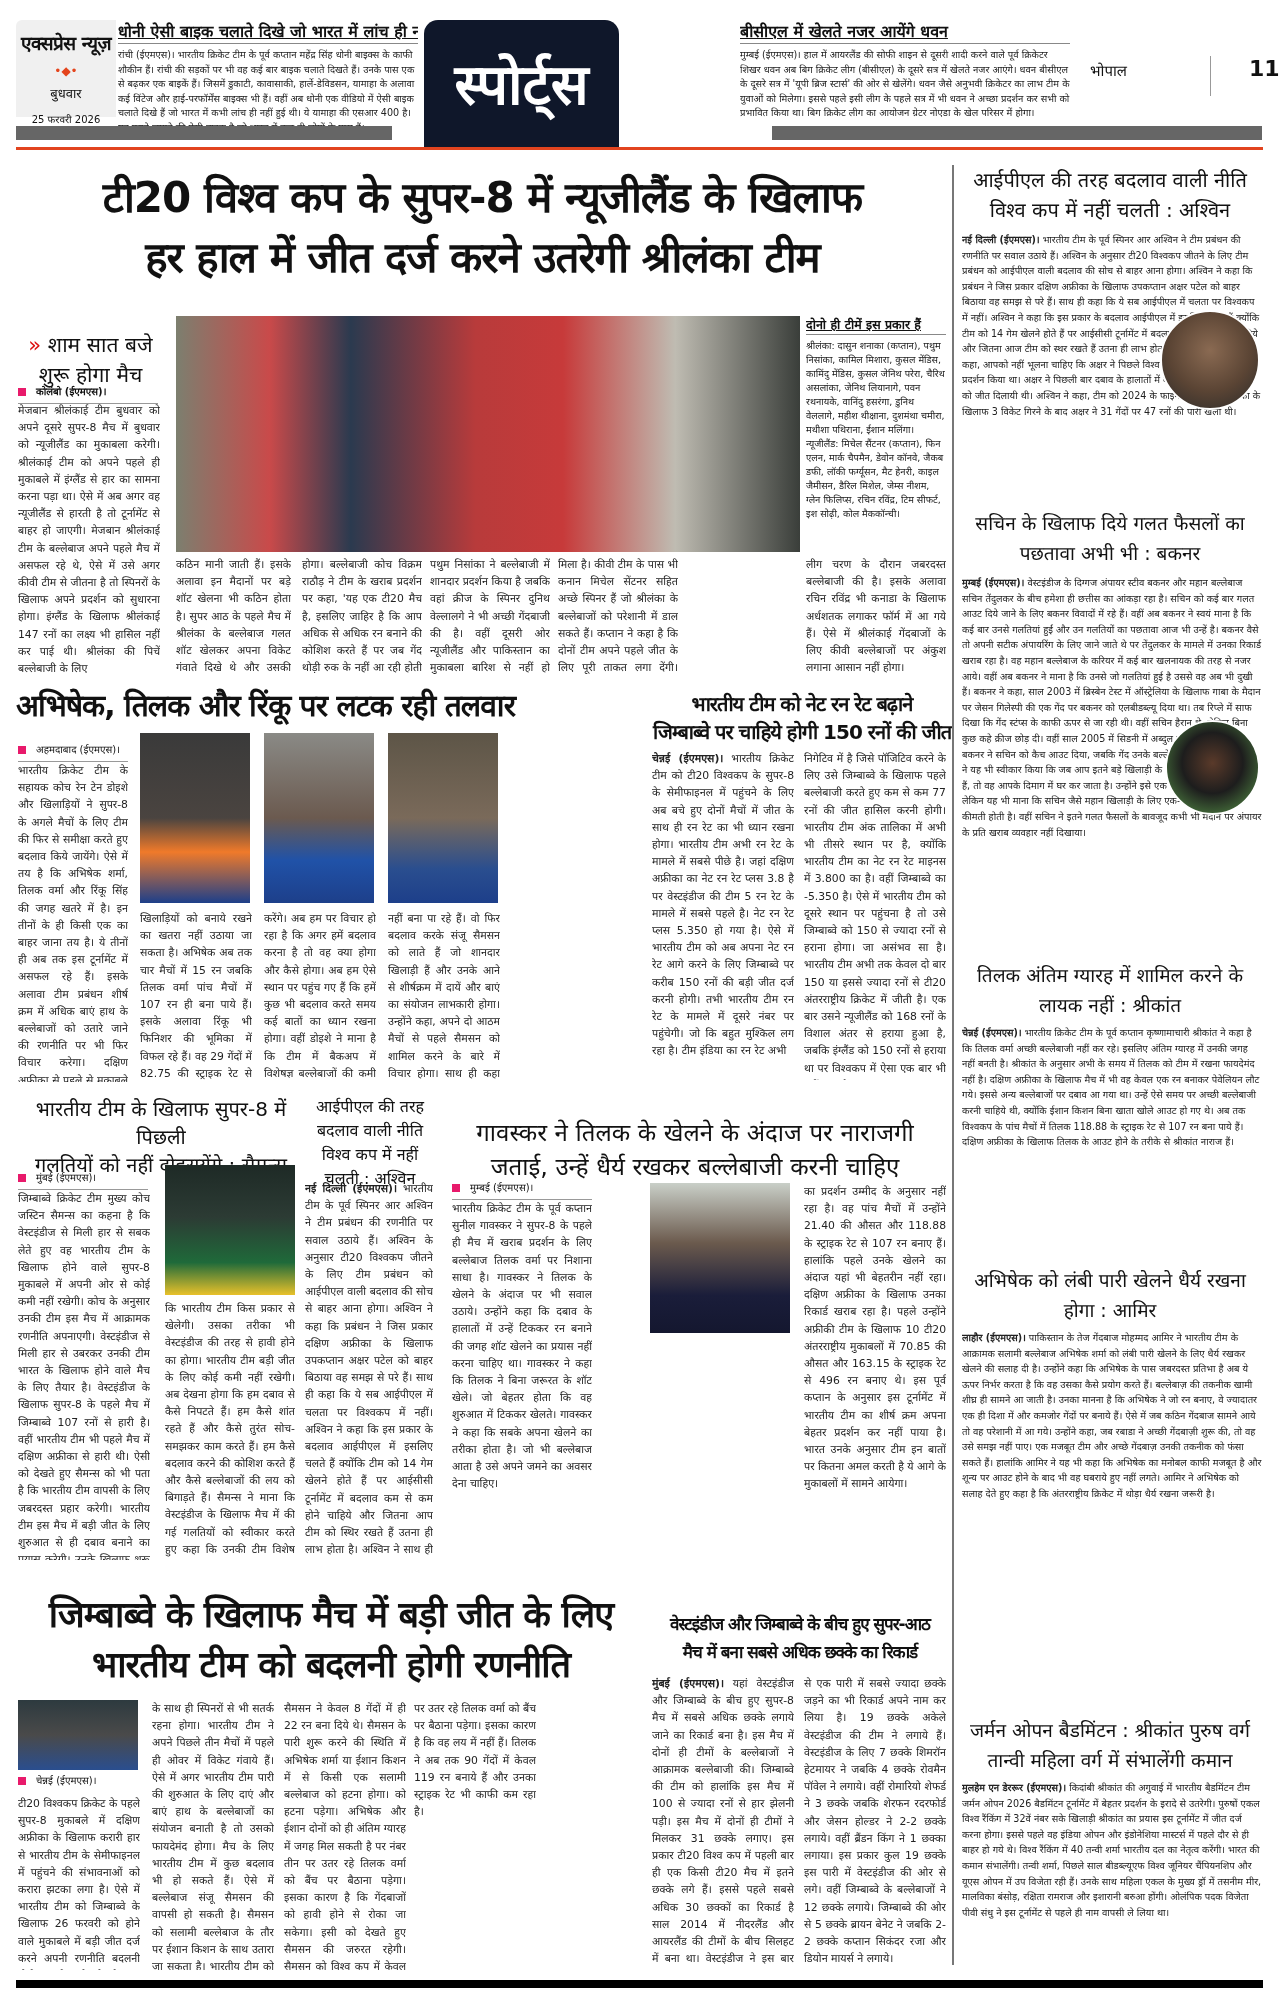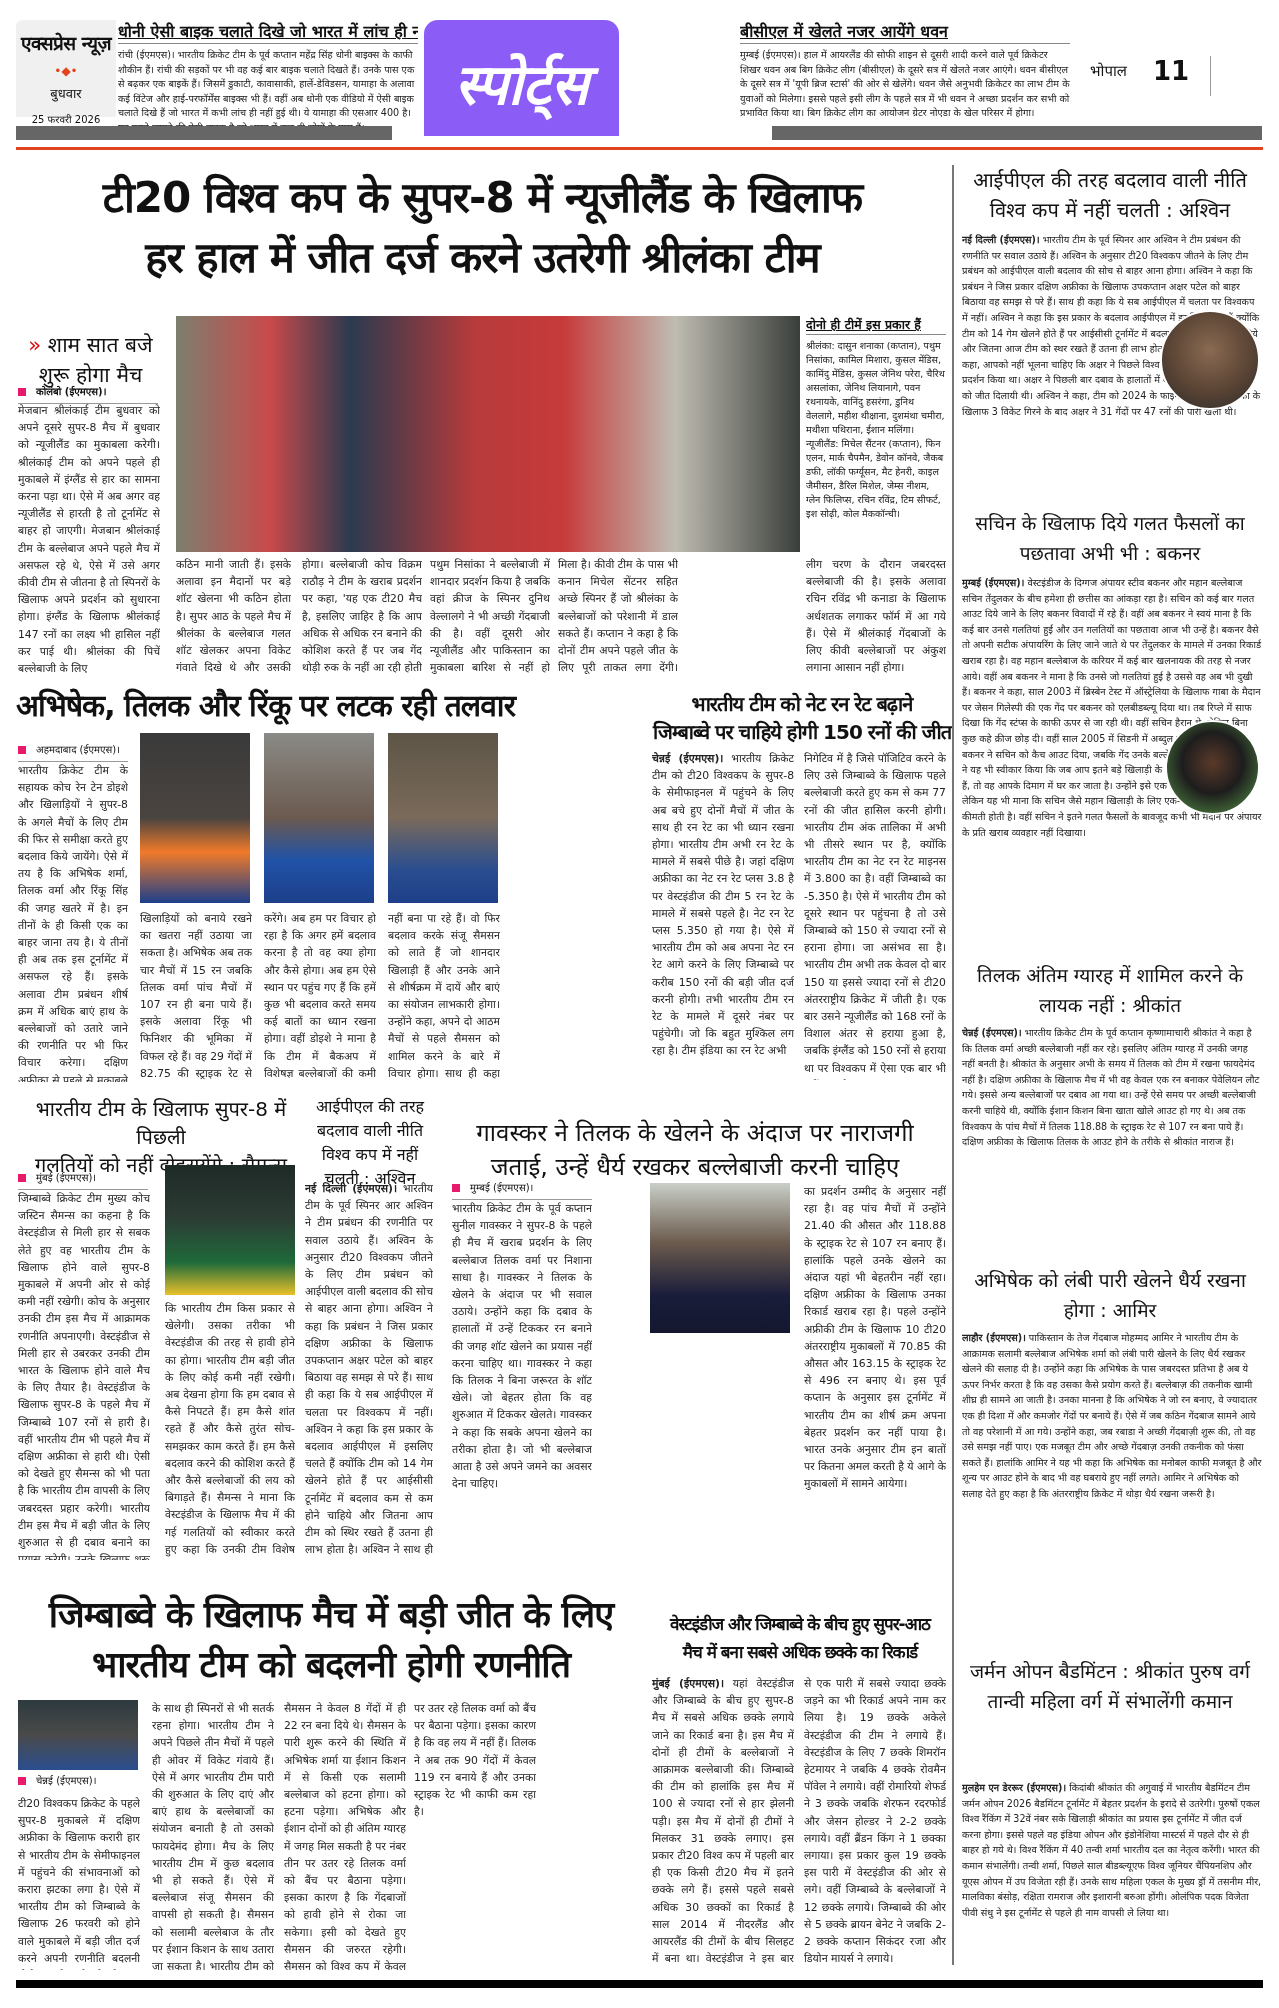--- a/index.html
+++ b/index.html
@@ -7,23 +7,23 @@
   .abs { position: absolute; }
   .hdr-box { left: 16px; top: 20px; width: 100px; height: 97px; background: #f0f0f0; border-radius: 6px 0 0 0; text-align: center; padding-top: 10px; }
   .brand { font-weight: bold; font-size: 19px; letter-spacing: -0.5px; }
   .diamonds { color: #e4441c; font-size: 12px; margin: 8px 0 6px; }
   .day { font-size: 13px; }
   .date { font-size: 10px; margin-top: 10px; }
   .brief-title { font-weight: bold; font-size: 16px; text-decoration: underline; border-bottom: 1px solid #888; padding-bottom: 1px; white-space: nowrap; overflow: hidden; }
   .brief-body { font-size: 9.6px; line-height: 14.5px; margin-top: 4px; color: #222; }
   .graybar { background: #666; height: 14px; }
   .redline { left: 16px; top: 147px; width: 1247px; height: 3px; background: #e2441f; }
-  .section-tab { left: 424px; top: 20px; width: 195px; height: 116px; background: #8b5cf6; border-radius: 14px 14px 0 0; color: #fff; font-size: 56px; font-weight: bold; text-align: center; line-height: 130px; font-style: italic; }
+  .section-tab { left: 424px; top: 20px; width: 195px; height: 130px; background: #0f172a; border-radius: 14px 14px 0 0; color: #fff; font-size: 56px; font-weight: bold; text-align: center; line-height: 130px; }
   .city { left: 1090px; top: 60px; font-size: 15px; }
-  .pgno { left: 1153px; top: 56px; font-size: 26px; font-weight: bold; }
+  .pgno { left: 1249px; top: 56px; font-size: 22px; font-weight: bold; }
   .pgsep { left: 1210px; top: 56px; width: 1px; height: 40px; background: #999; }
   .headline { font-weight: bold; text-align: center; letter-spacing: -1px; line-height: 1.2; }
   .h-main { left: 20px; top: 168px; width: 925px; font-size: 42px; line-height: 60px; }
   .body-text { font-size: 10.8px; line-height: 17.2px; text-align: justify; color: #222; }
   .dateline { font-size: 10px; font-weight: bold; }
   .pinkdot { display: inline-block; width: 8px; height: 8px; background: #e81a6b; margin-right: 10px; vertical-align: middle; }
   .rule { border-bottom: 1px solid #999; }
   .vrule { background: #777; width: 2px; }
   .photo { background: #6f7a72; overflow: hidden; }
   .subhead { color: #111; font-size: 21px; font-weight: normal; text-align: center; line-height: 30px; }
@@ -153,14 +153,14 @@
 <div class="abs side-h" style="left:960px;top:508px;width:300px;font-size:19px;">सचिन के खिलाफ दिये गलत फैसलों का पछतावा अभी भी : बकनर</div>
 <div class="abs side-text" style="left:962px;top:575px;width:300px;height:380px;overflow:hidden;"><b>मुम्बई (ईएमएस)।</b> <span>वेस्टइंडीज के दिग्गज अंपायर स्टीव बकनर और महान बल्लेबाज सचिन तेंदुलकर के बीच हमेशा ही छत्तीस का आंकड़ा रहा है। सचिन को कई बार गलत आउट दिये जाने के लिए बकनर विवादों में रहे हैं। वहीं अब बकनर ने स्वयं माना है कि कई बार उनसे गलतियां हुईं और उन गलतियों का पछतावा आज भी उन्हें है। बकनर वैसे तो अपनी सटीक अंपायरिंग के लिए जाने जाते थे पर तेंदुलकर के मामले में उनका रिकार्ड खराब रहा है। वह महान बल्लेबाज के करियर में कई बार खलनायक की तरह से नजर आये। वहीं अब बकनर ने माना है कि उनसे जो गलतियां हुई है उससे वह अब भी दुखी हैं। बकनर ने कहा, साल 2003 में ब्रिस्बेन टेस्ट में ऑस्ट्रेलिया के खिलाफ गाबा के मैदान पर जेसन गिलेस्पी की एक गेंद पर बकनर को एलबीडब्ल्यू दिया था। तब रिप्ले में साफ दिखा कि गेंद स्टंप्स के काफी ऊपर से जा रही थी। वहीं सचिन हैरान थे, लेकिन बिना कुछ कहे क्रीज छोड़ दी। वहीं साल 2005 में सिडनी में अब्दुल रज्जाक की गेंद पर बकनर ने सचिन को कैच आउट दिया, जबकि गेंद उनके बल्ले से काफी दूर थी। बकनर ने यह भी स्वीकार किया कि जब आप इतने बड़े खिलाड़ी के खिलाफ गलत फैसला देते हैं, तो वह आपके दिमाग में घर कर जाता है। उन्होंने इसे एक 'मानवीय भूल' बताया, लेकिन यह भी माना कि सचिन जैसे महान खिलाड़ी के लिए एक-एक पारी कितनी कीमती होती है। वहीं सचिन ने इतने गलत फैसलों के बावजूद कभी भी मैदान पर अंपायर के प्रति खराब व्यवहार नहीं दिखाया।</span></div>
 <div class="abs photo circle" style="left:1165px;top:720px;width:95px;height:95px;background:radial-gradient(circle at 50% 45%,#5a3a2a 0%,#1d1d1d 45%,#5a9a4a 100%);border:2px solid #fff;"></div>
 
 <div class="abs side-h" style="left:960px;top:960px;width:300px;font-size:19px;">तिलक अंतिम ग्यारह में शामिल करने के लायक नहीं : श्रीकांत</div>
 <div class="abs side-text" style="left:962px;top:1025px;width:300px;height:250px;overflow:hidden;"><b>चेन्नई (ईएमएस)।</b> <span>भारतीय क्रिकेट टीम के पूर्व कप्तान कृष्णामाचारी श्रीकांत ने कहा है कि तिलक वर्मा अच्छी बल्लेबाजी नहीं कर रहे। इसलिए अंतिम ग्यारह में उनकी जगह नहीं बनती है। श्रीकांत के अनुसार अभी के समय में तिलक को टीम में रखना फायदेमंद नहीं है। दक्षिण अफ्रीका के खिलाफ मैच में भी वह केवल एक रन बनाकर पेवेलियन लौट गये। इससे अन्य बल्लेबाजों पर दबाव आ गया था। उन्हें ऐसे समय पर अच्छी बल्लेबाजी करनी चाहिये थी, क्योंकि ईशान किशन बिना खाता खोले आउट हो गए थे। अब तक विश्वकप के पांच मैचों में तिलक 118.88 के स्ट्राइक रेट से 107 रन बना पाये हैं। दक्षिण अफ्रीका के खिलाफ तिलक के आउट होने के तरीके से श्रीकांत नाराज हैं।</span></div>
 
 <div class="abs side-h" style="left:960px;top:1265px;width:300px;font-size:19px;">अभिषेक को लंबी पारी खेलने धैर्य रखना होगा : आमिर</div>
 <div class="abs side-text" style="left:962px;top:1330px;width:300px;height:380px;overflow:hidden;"><b>लाहौर (ईएमएस)।</b> <span>पाकिस्तान के तेज गेंदबाज मोहम्मद आमिर ने भारतीय टीम के आक्रामक सलामी बल्लेबाज अभिषेक शर्मा को लंबी पारी खेलने के लिए धैर्य रखकर खेलने की सलाह दी है। उन्होंने कहा कि अभिषेक के पास जबरदस्त प्रतिभा है अब ये ऊपर निर्भर करता है कि वह उसका कैसे प्रयोग करते हैं। बल्लेबाज़ की तकनीक खामी शीघ्र ही सामने आ जाती है। उनका मानना है कि अभिषेक ने जो रन बनाए, वे ज्यादातर एक ही दिशा में और कमजोर गेंदों पर बनाये हैं। ऐसे में जब कठिन गेंदबाज सामने आये तो वह परेशानी में आ गये। उन्होंने कहा, जब रबाडा ने अच्छी गेंदबाज़ी शुरू की, तो वह उसे समझ नहीं पाए। एक मजबूत टीम और अच्छे गेंदबाज़ उनकी तकनीक को फंसा सकते हैं। हालांकि आमिर ने यह भी कहा कि अभिषेक का मनोबल काफी मजबूत है और शून्य पर आउट होने के बाद भी वह घबराये हुए नहीं लगते। आमिर ने अभिषेक को सलाह देते हुए कहा है कि अंतरराष्ट्रीय क्रिकेट में थोड़ा धैर्य रखना जरूरी है।</span></div>
 
-<div class="abs side-h" style="left:960px;top:1656px;width:300px;font-size:19px;">जर्मन ओपन बैडमिंटन : श्रीकांत पुरुष वर्ग तान्वी महिला वर्ग में संभालेंगी कमान</div>
+<div class="abs side-h" style="left:960px;top:1715px;width:300px;font-size:19px;">जर्मन ओपन बैडमिंटन : श्रीकांत पुरुष वर्ग तान्वी महिला वर्ग में संभालेंगी कमान</div>
 <div class="abs side-text" style="left:962px;top:1780px;width:300px;height:190px;overflow:hidden;"><b>मुलहेम एन डेररूर (ईएमएस)।</b> <span>किदांबी श्रीकांत की अगुवाई में भारतीय बैडमिंटन टीम जर्मन ओपन 2026 बैडमिंटन टूर्नामेंट में बेहतर प्रदर्शन के इरादे से उतरेगी। पुरुषों एकल विश्व रैंकिंग में 32वें नंबर सके खिलाड़ी श्रीकांत का प्रयास इस टूर्नामेंट में जीत दर्ज करना होगा। इससे पहले वह इंडिया ओपन और इंडोनेशिया मास्टर्स में पहले दौर से ही बाहर हो गये थे। विश्व रैंकिंग में 40 तन्वी शर्मा भारतीय दल का नेतृत्व करेंगी। भारत की कमान संभालेंगी। तन्वी शर्मा, पिछले साल बीडब्ल्यूएफ विश्व जूनियर चैंपियनशिप और यूएस ओपन में उप विजेता रही हैं। उनके साथ महिला एकल के मुख्य ड्रॉ में तसनीम मीर, मालविका बंसोड़, रक्षिता रामराज और इशारानी बरुआ होंगी। ओलंपिक पदक विजेता पीवी संधु ने इस टूर्नामेंट से पहले ही नाम वापसी ले लिया था।</span></div>
 
 </body></html>

